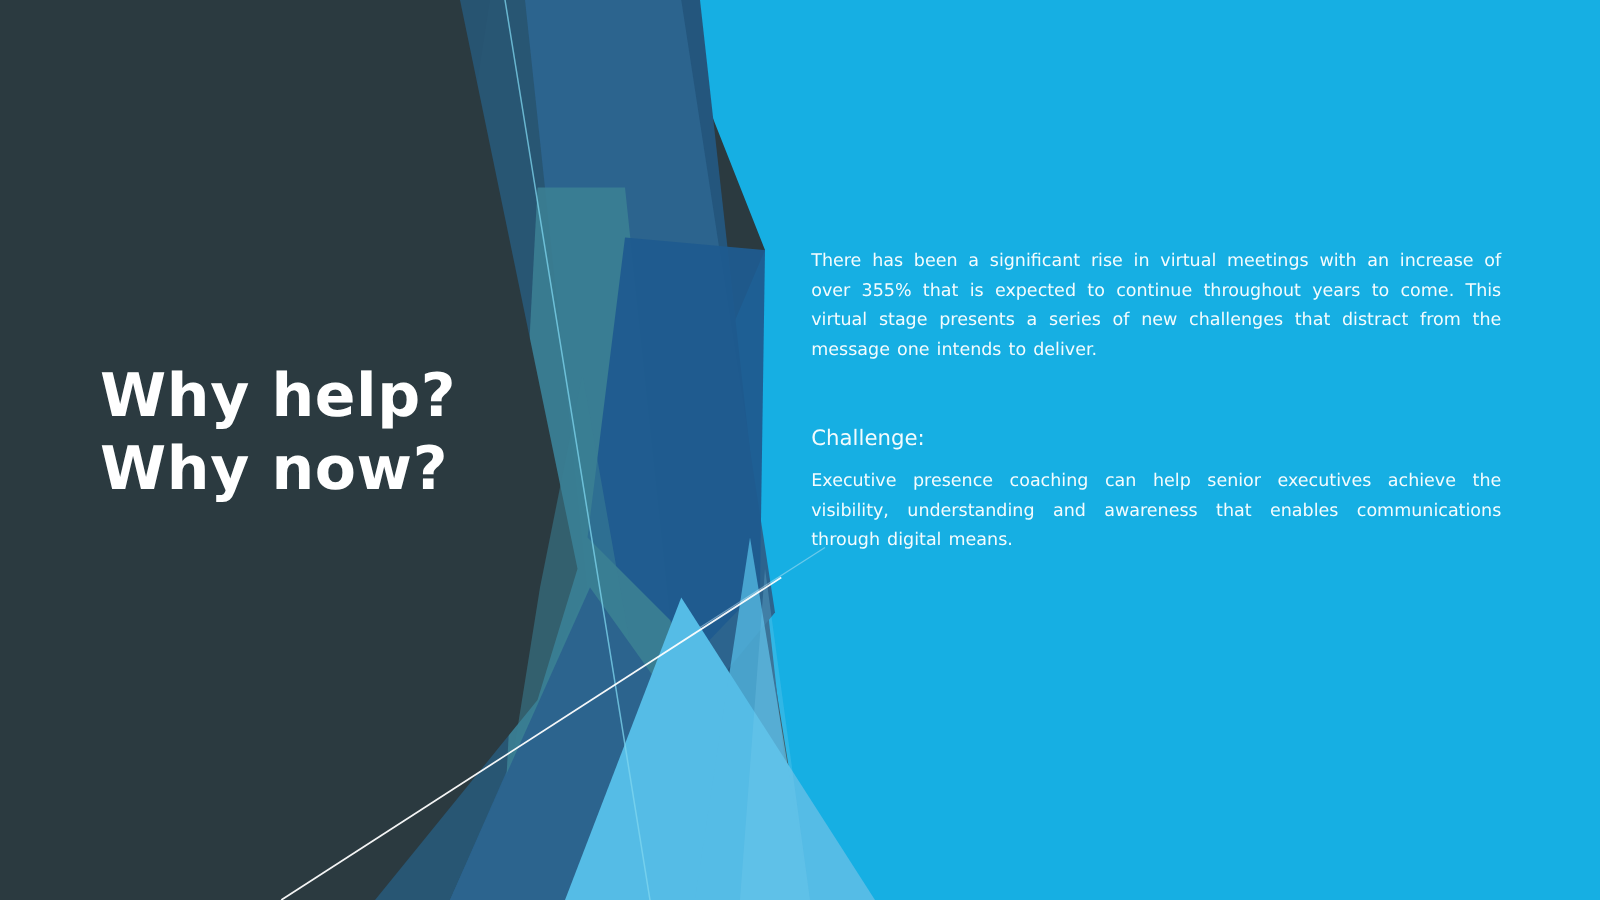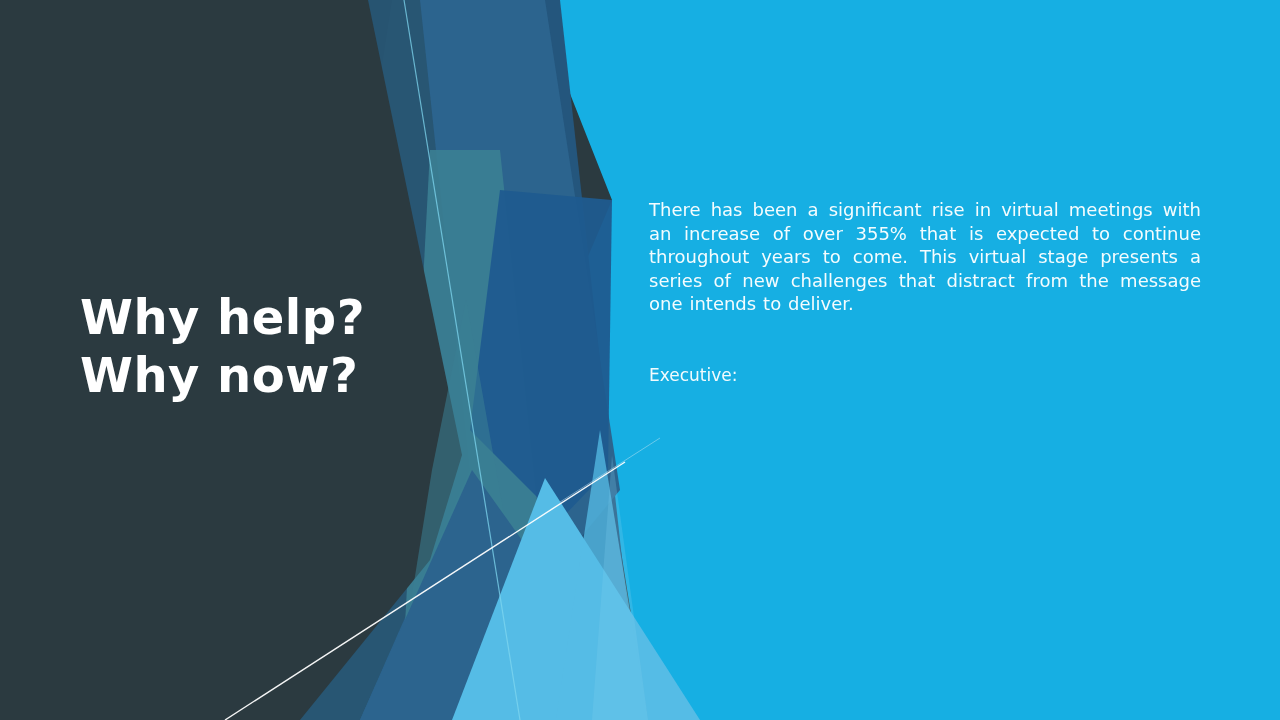--- a/index.html
+++ b/index.html
@@ -47,21 +47,21 @@
   }
   .heading {
     color: #f2fbfd;
     font-size: 17px;
     line-height: 22px;
     margin: 0 0 12px 0;
     font-weight: normal;
   }
   .para {
     color: #f4fcfe;
-    font-size: 18px;
+    font-size: 14px;
     line-height: 23.5px;
     margin: 0;
     text-align: justify;
     text-justify: inter-word;
     word-spacing: 1.2px;
   }
   .gap {
     height: 48px;
   }
 </style>
@@ -107,16 +107,17 @@
   </svg>
 
   <div class="title-block">
     <div class="title-line">Why help?</div>
     <div class="title-line">Why now?</div>
   </div>
 
   <div class="body-block">
     <p class="para">There has been a significant rise in virtual meetings with an increase of over 355% that is expected to continue throughout years to come.   This virtual stage presents a series of new challenges that distract from the message one intends to deliver.</p>
     <div class="gap"></div>
-    <p class="heading">Executive:</p>
+    <p class="heading">Challenge:</p>
+    <p class="para">Executive presence coaching can help senior executives achieve the visibility, understanding and awareness that enables communications through digital means.</p>
   </div>
 
 </div>
 
 </body></html>

